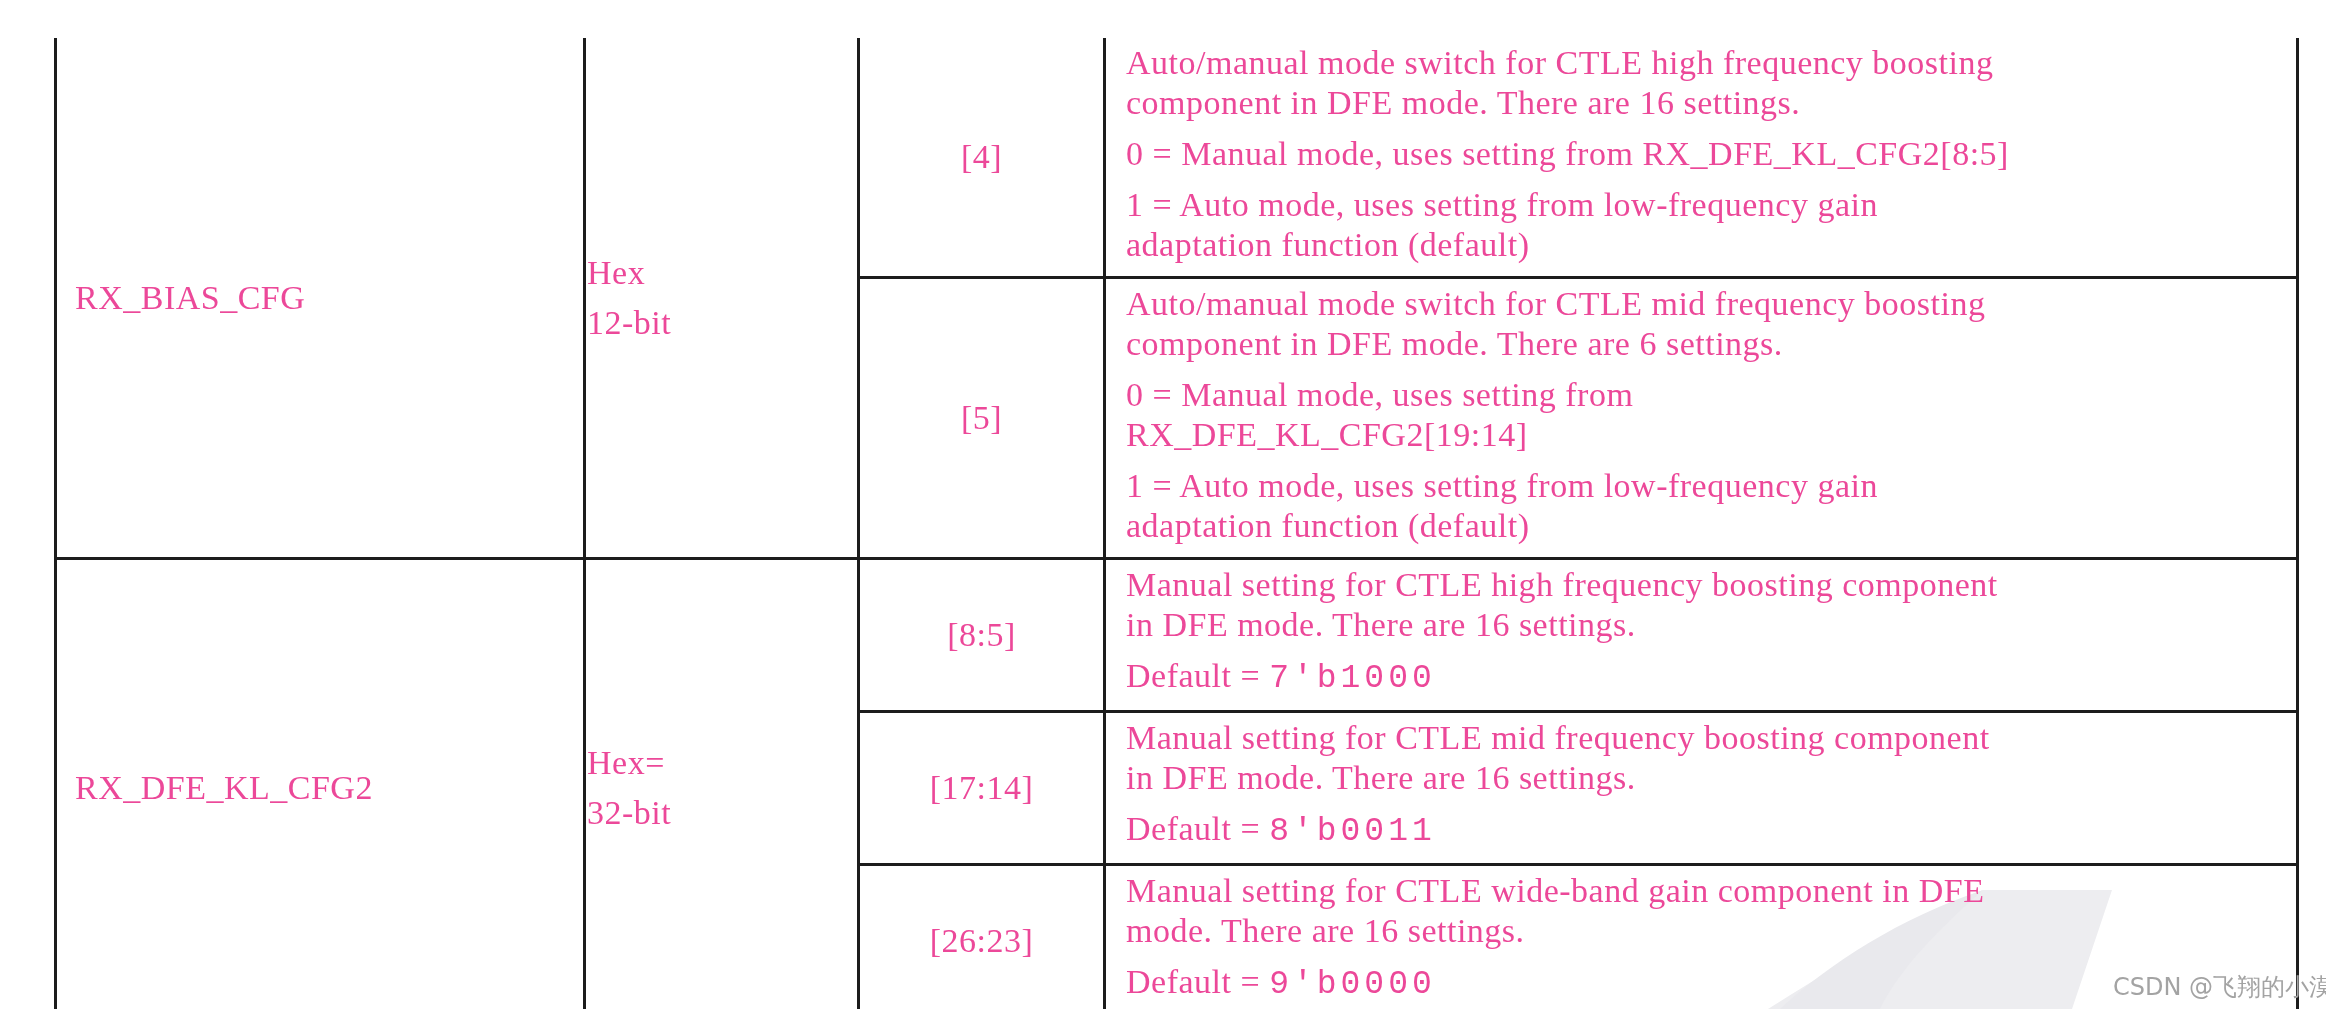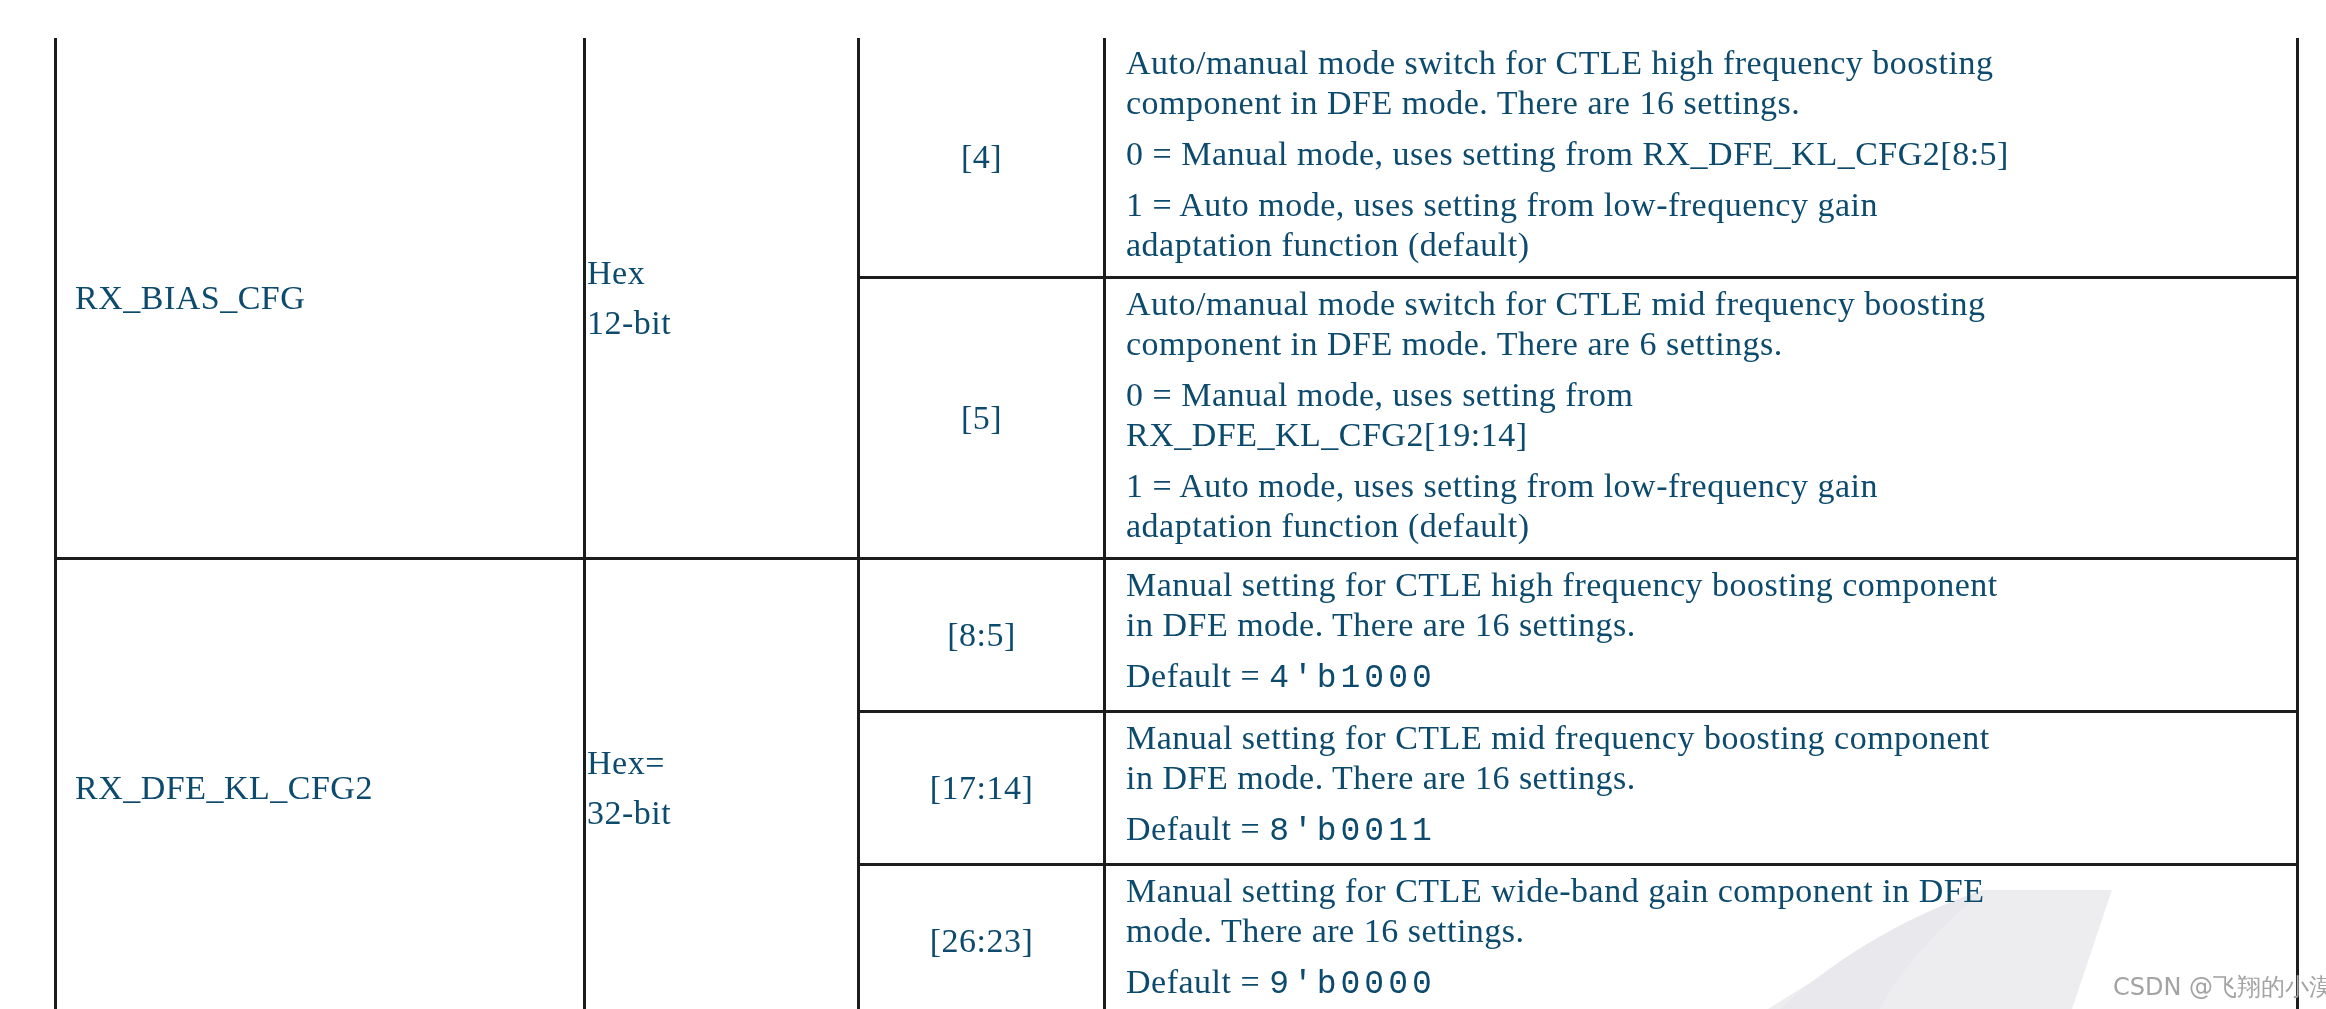--- a/index.html
+++ b/index.html
@@ -26,21 +26,21 @@
     left: 54px; top: 38px;
     width: 2242px;
     table-layout: fixed;
     border-collapse: collapse;
     background: transparent;
     z-index: 1;
   }
   table.regtable { border: 3px solid #1c1c1c; border-top: none; }
   table.regtable td {
     border: 3px solid #1c1c1c;
-    color: #0c4a6e;
+    color: #ec4899;
     font-size: 34px;
     letter-spacing: 0.5px;
     background: transparent;
   }
   table.regtable tr:first-child > td { border-top: none; }
 
   tr.r1 { height: 232px; }
   tr.r2 { height: 277px; }
   tr.r3 { height: 150px; }
   tr.r4 { height: 148px; }
@@ -133,21 +133,21 @@
         </td>
       </tr>
       <tr class="r3">
         <td class="c-attr" rowspan="3">RX_DFE_KL_CFG2</td>
         <td class="c-type" rowspan="3">Hex=
 32-bit</td>
         <td class="c-bits">[8:5]</td>
         <td class="c-desc">
           <p>Manual setting for CTLE high frequency boosting component
 in DFE mode. There are 16 settings.</p>
-          <p><span>Default = </span><span class="mono">4'b1000</span></p>
+          <p><span>Default = </span><span class="mono">7'b1000</span></p>
         </td>
       </tr>
       <tr class="r4">
         <td class="c-bits">[17:14]</td>
         <td class="c-desc">
           <p>Manual setting for CTLE mid frequency boosting component
 in DFE mode. There are 16 settings.</p>
           <p><span>Default = </span><span class="mono">8'b0011</span></p>
         </td>
       </tr>

